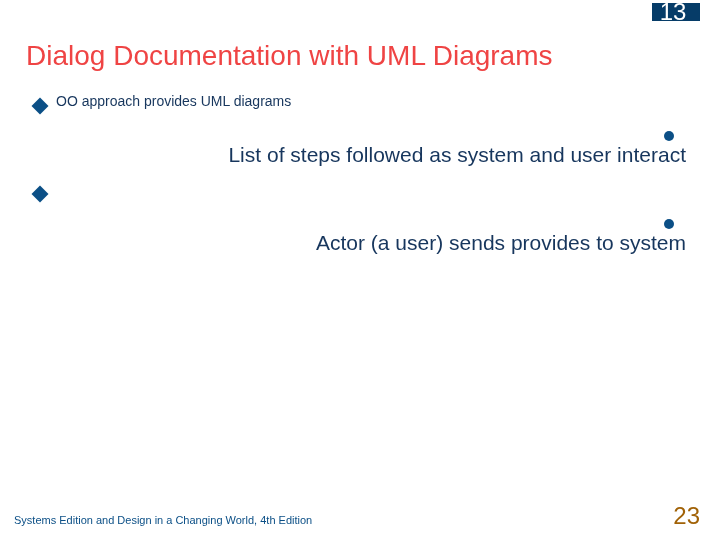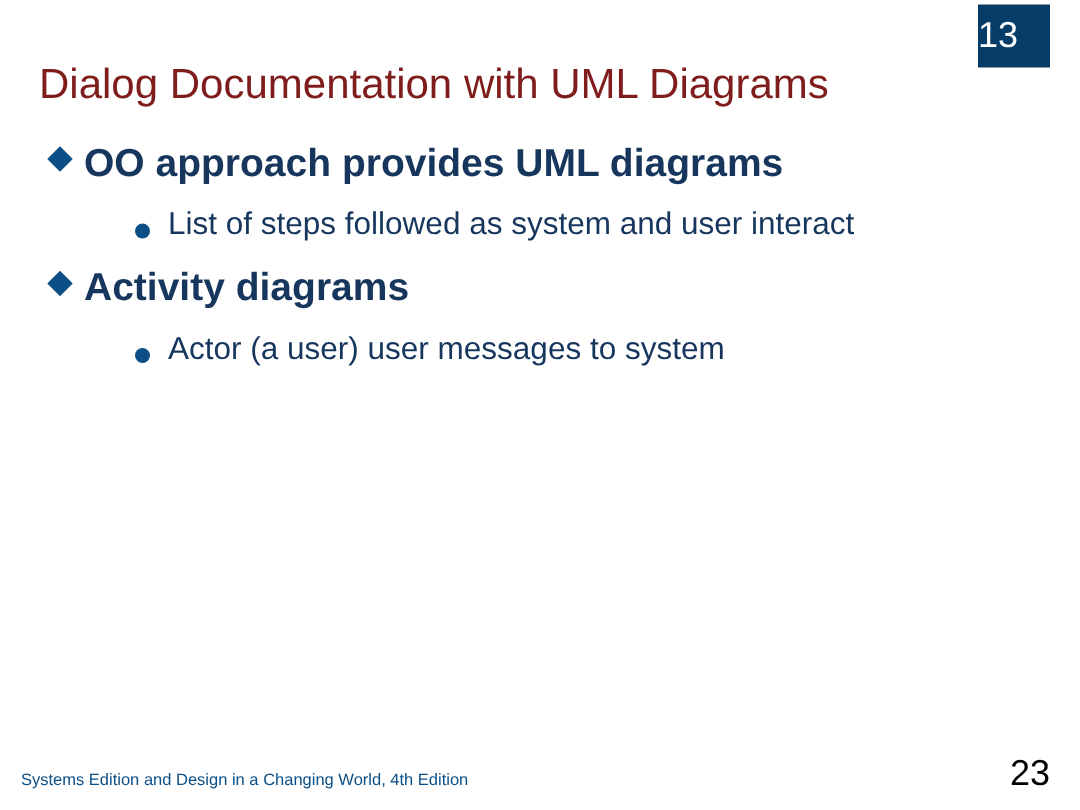--- a/index.html
+++ b/index.html
@@ -8,72 +8,72 @@
     font-family: Arial, Helvetica, sans-serif;
     background: #ffffff;
     position: relative;
     overflow: hidden;
   }
   .chapter-box {
     position: absolute;
     top: 3px;
     right: 20px;
     width: 48px;
-    height: 42px;
+    height: 18px;
     background: #063c68;
     color: #ffffff;
     font-size: 24px;
     display: flex;
     align-items: center;
-    justify-content: flex-start;
+    justify-content: center;
     padding-right: 6px;
   }
   .title {
     position: absolute;
     top: 40px;
     left: 26px;
-    color: #7f1d1d;
+    color: #ef4444;
     font-size: 28px;
     font-weight: 400;
   }
   .content {
     position: absolute;
     top: 92px;
     left: 34px;
     right: 24px;
   }
   .l1 {
     display: flex;
     align-items: flex-start;
     margin-top: 12px;
     color: #17365d;
-    font-size: 26px;
+    font-size: 14px;
     line-height: 1.3;
-    font-weight: bold;
   }
   .l1.first { margin-top: 0; }
   .diamond {
     width: 12px;
     height: 12px;
     background: #0b4f86;
     transform: rotate(45deg);
     flex: 0 0 12px;
     margin-top: 8px;
     margin-right: 10px;
   }
   .l1-text { color: #17365d; }
   .l2 {
     display: flex;
-    align-items: center;
+    align-items: flex-end;
     margin-left: 56px;
     margin-top: 10px;
     margin-right: 10px;
     color: #17365d;
     font-size: 21px;
     line-height: 1.3;
+    flex-direction: column;
   }
   .dot {
     width: 10px;
     height: 10px;
     background: #0b4f86;
     border-radius: 50%;
     flex: 0 0 10px;
     margin-top: 9px;
     margin-right: 12px;
   }
@@ -82,21 +82,21 @@
     bottom: 14px;
     left: 14px;
     font-size: 11px;
     color: #0b4f86;
   }
   .footer-right {
     position: absolute;
     bottom: 10px;
     right: 20px;
     font-size: 24px;
-    color: #000000;
+    color: #a16207;
   }
 </style>
 </head>
 <body>
 
 <div class="chapter-box">
   <span>13</span>
 </div>
 
 <h1 class="title">Dialog Documentation with UML Diagrams</h1>
@@ -108,24 +108,23 @@
     <span class="l1-text">OO  approach provides UML diagrams</span>
   </div>
 
   <div class="l2">
     <span class="dot"></span>
     <span>List of steps followed as system and user interact</span>
   </div>
 
   <div class="l1">
     <span class="diamond"></span>
-    <span class="l1-text">Activity diagrams</span>
   </div>
 
   <div class="l2">
     <span class="dot"></span>
-    <span>Actor (a user) user messages to system</span>
+    <span>Actor (a user) sends provides to system</span>
   </div>
 
 </div>
 
 <div class="footer-left">Systems Edition and Design in a Changing World, 4th Edition</div>
 <div class="footer-right">23</div>
 
 </body></html>

